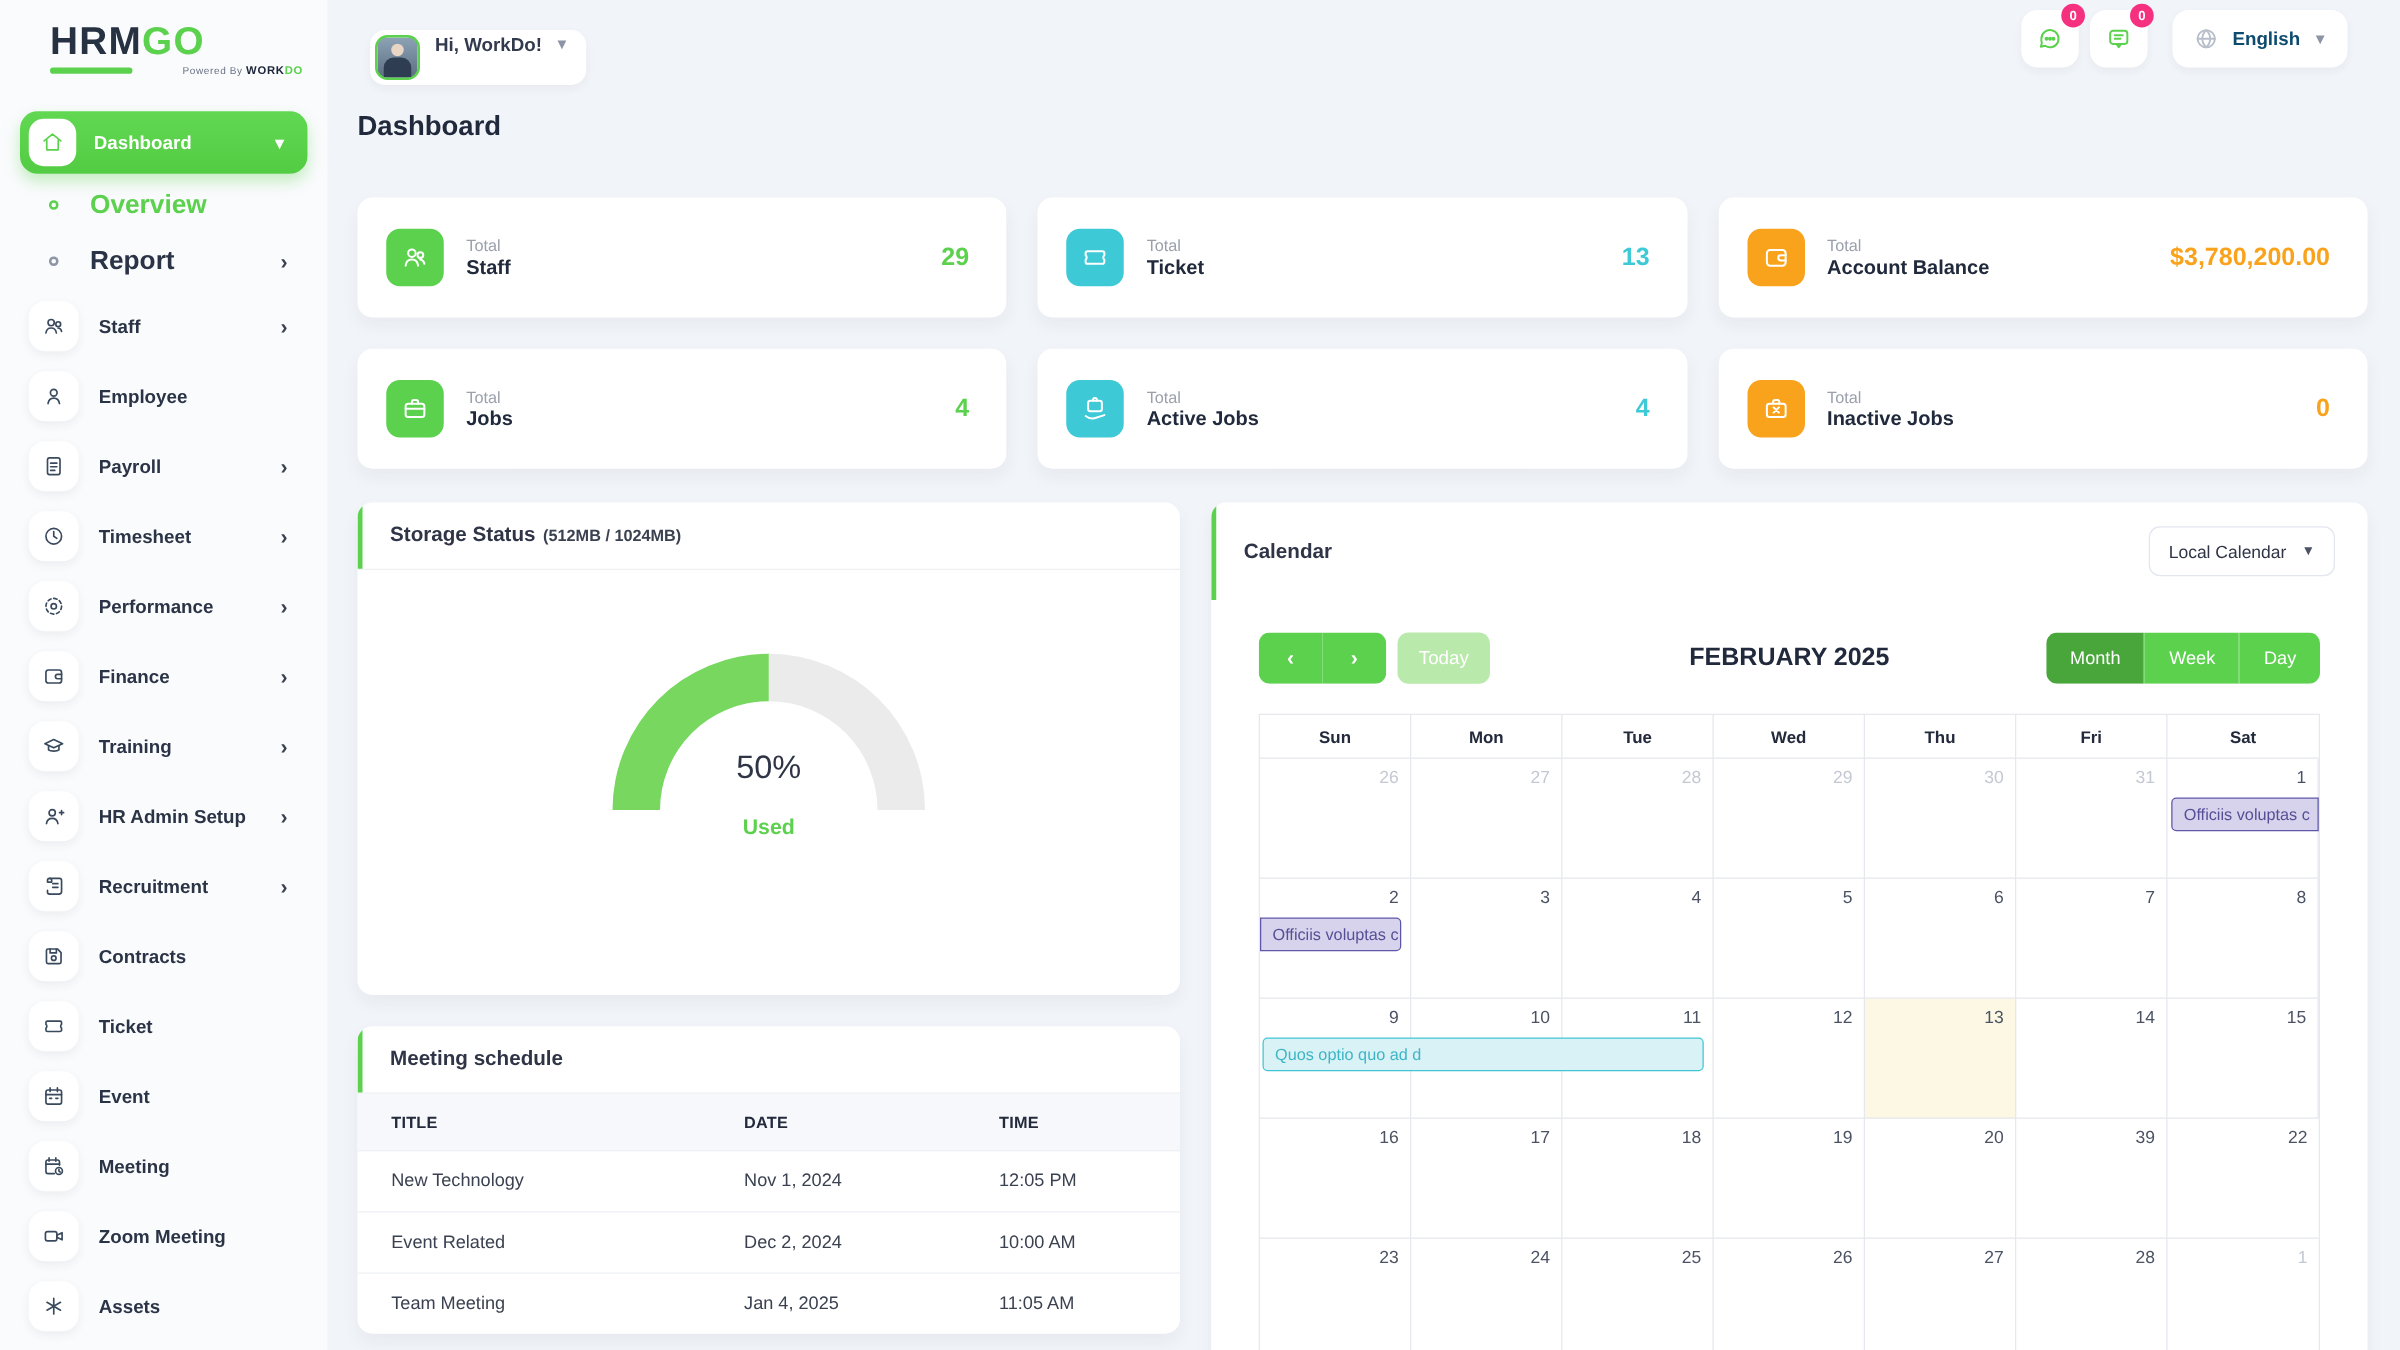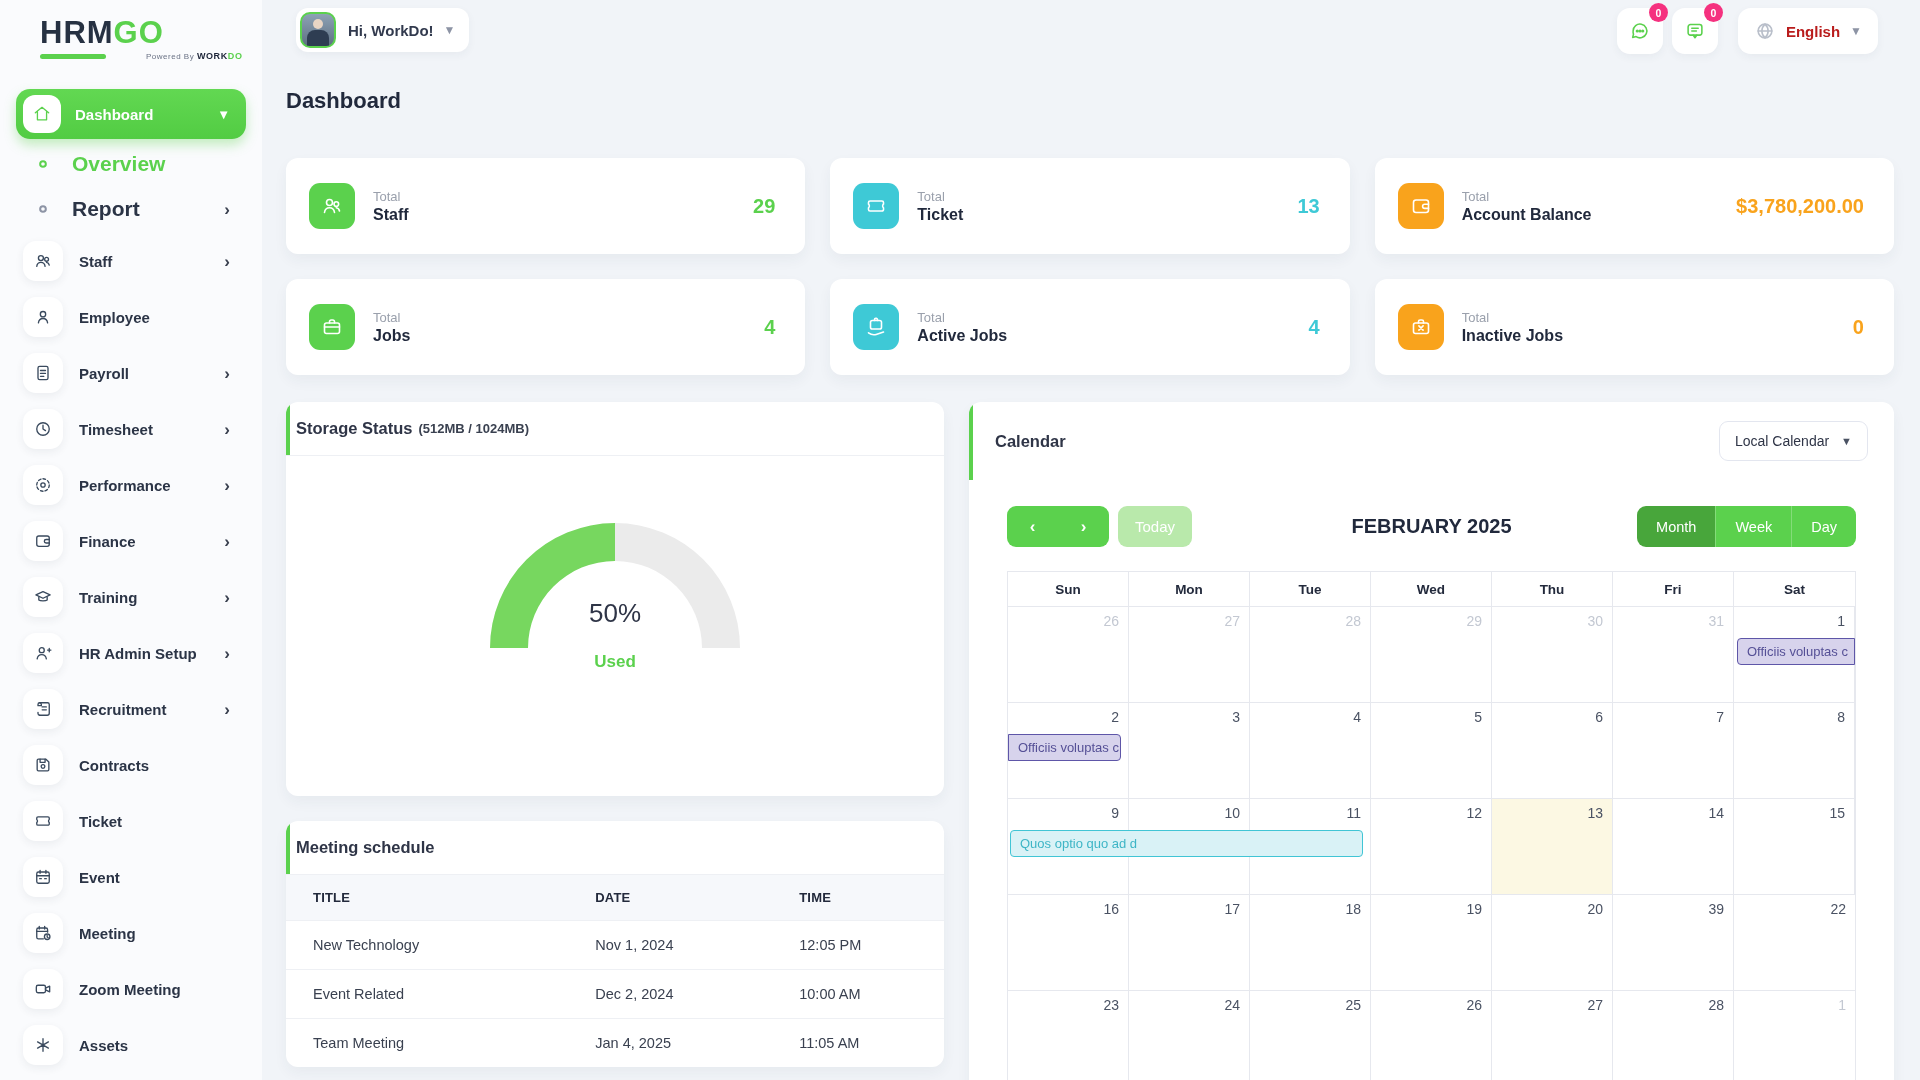--- a/index.html
+++ b/index.html
@@ -30,58 +30,58 @@
   .side-sub .label { margin-left:18px; font-size:21px; color:#2b3446; font-weight:600; flex:1; }
   .side-sub .label.active { color:#5bd14d; font-weight:700; }
   .side-item { height:48px; margin:8px 16px; display:flex; align-items:center; padding:0 16px 0 7px; cursor:pointer; }
   .icon-box { width:40px; height:40px; background:#fff; border-radius:13px; box-shadow:0 3px 8px rgba(40,50,70,.07);
     display:flex; align-items:center; justify-content:center; color:#3a4a5e; flex:none; }
   .side-item .label { margin-left:16px; font-size:15px; color:#2b3446; font-weight:600; flex:1; }
   .chev-r { color:#3a4150; font-size:17px; font-weight:600; line-height:1; }
   .side-list svg { width:20px; height:20px; }
 
   
-  .user-chip { position:absolute; left:296px; top:8px; height:44px; background:#fff; border-radius:12px;
-    display:flex; align-items:center; padding:4px 14px 4px 4px; box-shadow:0 3px 8px rgba(40,50,70,.05); cursor:pointer; }
+  .user-chip { position:absolute; left:296px; top:24px; height:44px; background:#fff; border-radius:12px;
+    display:flex; align-items:flex-start; padding:4px 14px 4px 4px; box-shadow:0 3px 8px rgba(40,50,70,.05); cursor:pointer; }
   .avatar { width:36px; height:36px; border-radius:10px; border:2px solid #5bd14d; background:linear-gradient(180deg,#8da2b5,#5d6f82); position:relative; overflow:hidden; }
   .avatar:before { content:""; position:absolute; left:11px; top:5px; width:10px; height:10px; border-radius:50%; background:#e8d5c4; }
   .avatar:after { content:""; position:absolute; left:5px; top:16px; width:22px; height:16px; border-radius:8px 8px 0 0; background:#2e3d52; }
   .user-name { margin:0 10px 0 12px; font-size:15px; color:#323a4e; font-weight:600; }
   .chip-chev { color:#8d94a5; font-size:12px; }
   .top-actions { position:absolute; right:42px; top:8px; display:flex; align-items:center; }
   .icon-btn { position:relative; width:46px; height:46px; background:#fff; border-radius:13px; box-shadow:0 3px 8px rgba(40,50,70,.05);
     display:flex; align-items:center; justify-content:center; color:#5bd14d; margin-left:9px; cursor:pointer; }
   .icon-btn svg { width:22px; height:22px; }
   .badge { position:absolute; top:-5px; right:-5px; min-width:19px; height:19px; border-radius:10px; background:#f5317f;
     color:#fff; font-size:10.5px; font-weight:700; display:flex; align-items:center; justify-content:center; padding:0 5px; }
   .lang-pill { height:46px; background:#fff; border-radius:13px; box-shadow:0 3px 8px rgba(40,50,70,.05);
     display:flex; align-items:center; padding:0 16px; margin-left:20px; cursor:pointer; }
   .lang-pill .globe { color:#b9bfca; display:flex; }
   .lang-pill .globe svg { width:22px; height:22px; }
-  .lang-label { color:#b91c1c; font-size:15px; font-weight:600; margin:0 10px; }
+  .lang-label { color:#0c4a6e; font-size:15px; font-weight:600; margin:0 10px; }
   .lang-chev { color:#8d94a5; font-size:12px; }
 
   
   .main { position:absolute; left:286px; top:0; width:1608px; }
   .page-title { margin-top:88px; font-size:22px; font-weight:700; color:#21293c; }
 
   .stats-grid { margin-top:44px; display:grid; grid-template-columns:repeat(3,1fr); gap:25px; }
   .stat-card { background:#fff; border-radius:12px; height:96px; box-shadow:0 6px 14px rgba(40,50,70,.05);
     display:flex; align-items:center; padding:0 30px 0 23px; }
   .stat-icon { width:46px; height:46px; border-radius:11px; display:flex; align-items:center; justify-content:center; color:#fff; flex:none; }
   .stat-icon svg { width:24px; height:24px; }
   .stat-text { margin-left:18px; flex:1; }
   .stat-prefix { font-size:13px; color:#9aa0ac; }
   .stat-label { font-size:16px; color:#21293c; font-weight:700; margin-top:2px; }
   .stat-value { font-size:20px; font-weight:700; }
 
   .lower { display:flex; gap:25px; margin-top:27px; align-items:flex-start; }
   .left-col { width:658px; display:flex; flex-direction:column; gap:25px; }
   .card { background:#fff; border-radius:12px; box-shadow:0 6px 14px rgba(40,50,70,.05); position:relative; overflow:hidden; }
-  .card-head { position:relative; padding:17px 10px; display:flex; align-items:center; }
+  .card-head { position:relative; padding:17px 26px; display:flex; align-items:center; }
   .card-head .accent { position:absolute; left:0; top:0; width:4px; height:100%; background:#5bd14d; }
   .card-title { font-size:16.5px; font-weight:700; color:#2f3547; }
   .card-sub { font-size:13px; font-weight:700; color:#3a4150; margin-left:6px; }
   .head-border { border-bottom:1px solid #eef0f4; }
 
   
   .storage-card { height:394px; }
   .gauge-wrap { position:relative; width:260px; margin:62px auto 0; }
   .gauge-txt { position:absolute; left:0; right:0; text-align:center; }
   .gauge-pct { top:80px; font-size:26px; color:#2f3547; }

